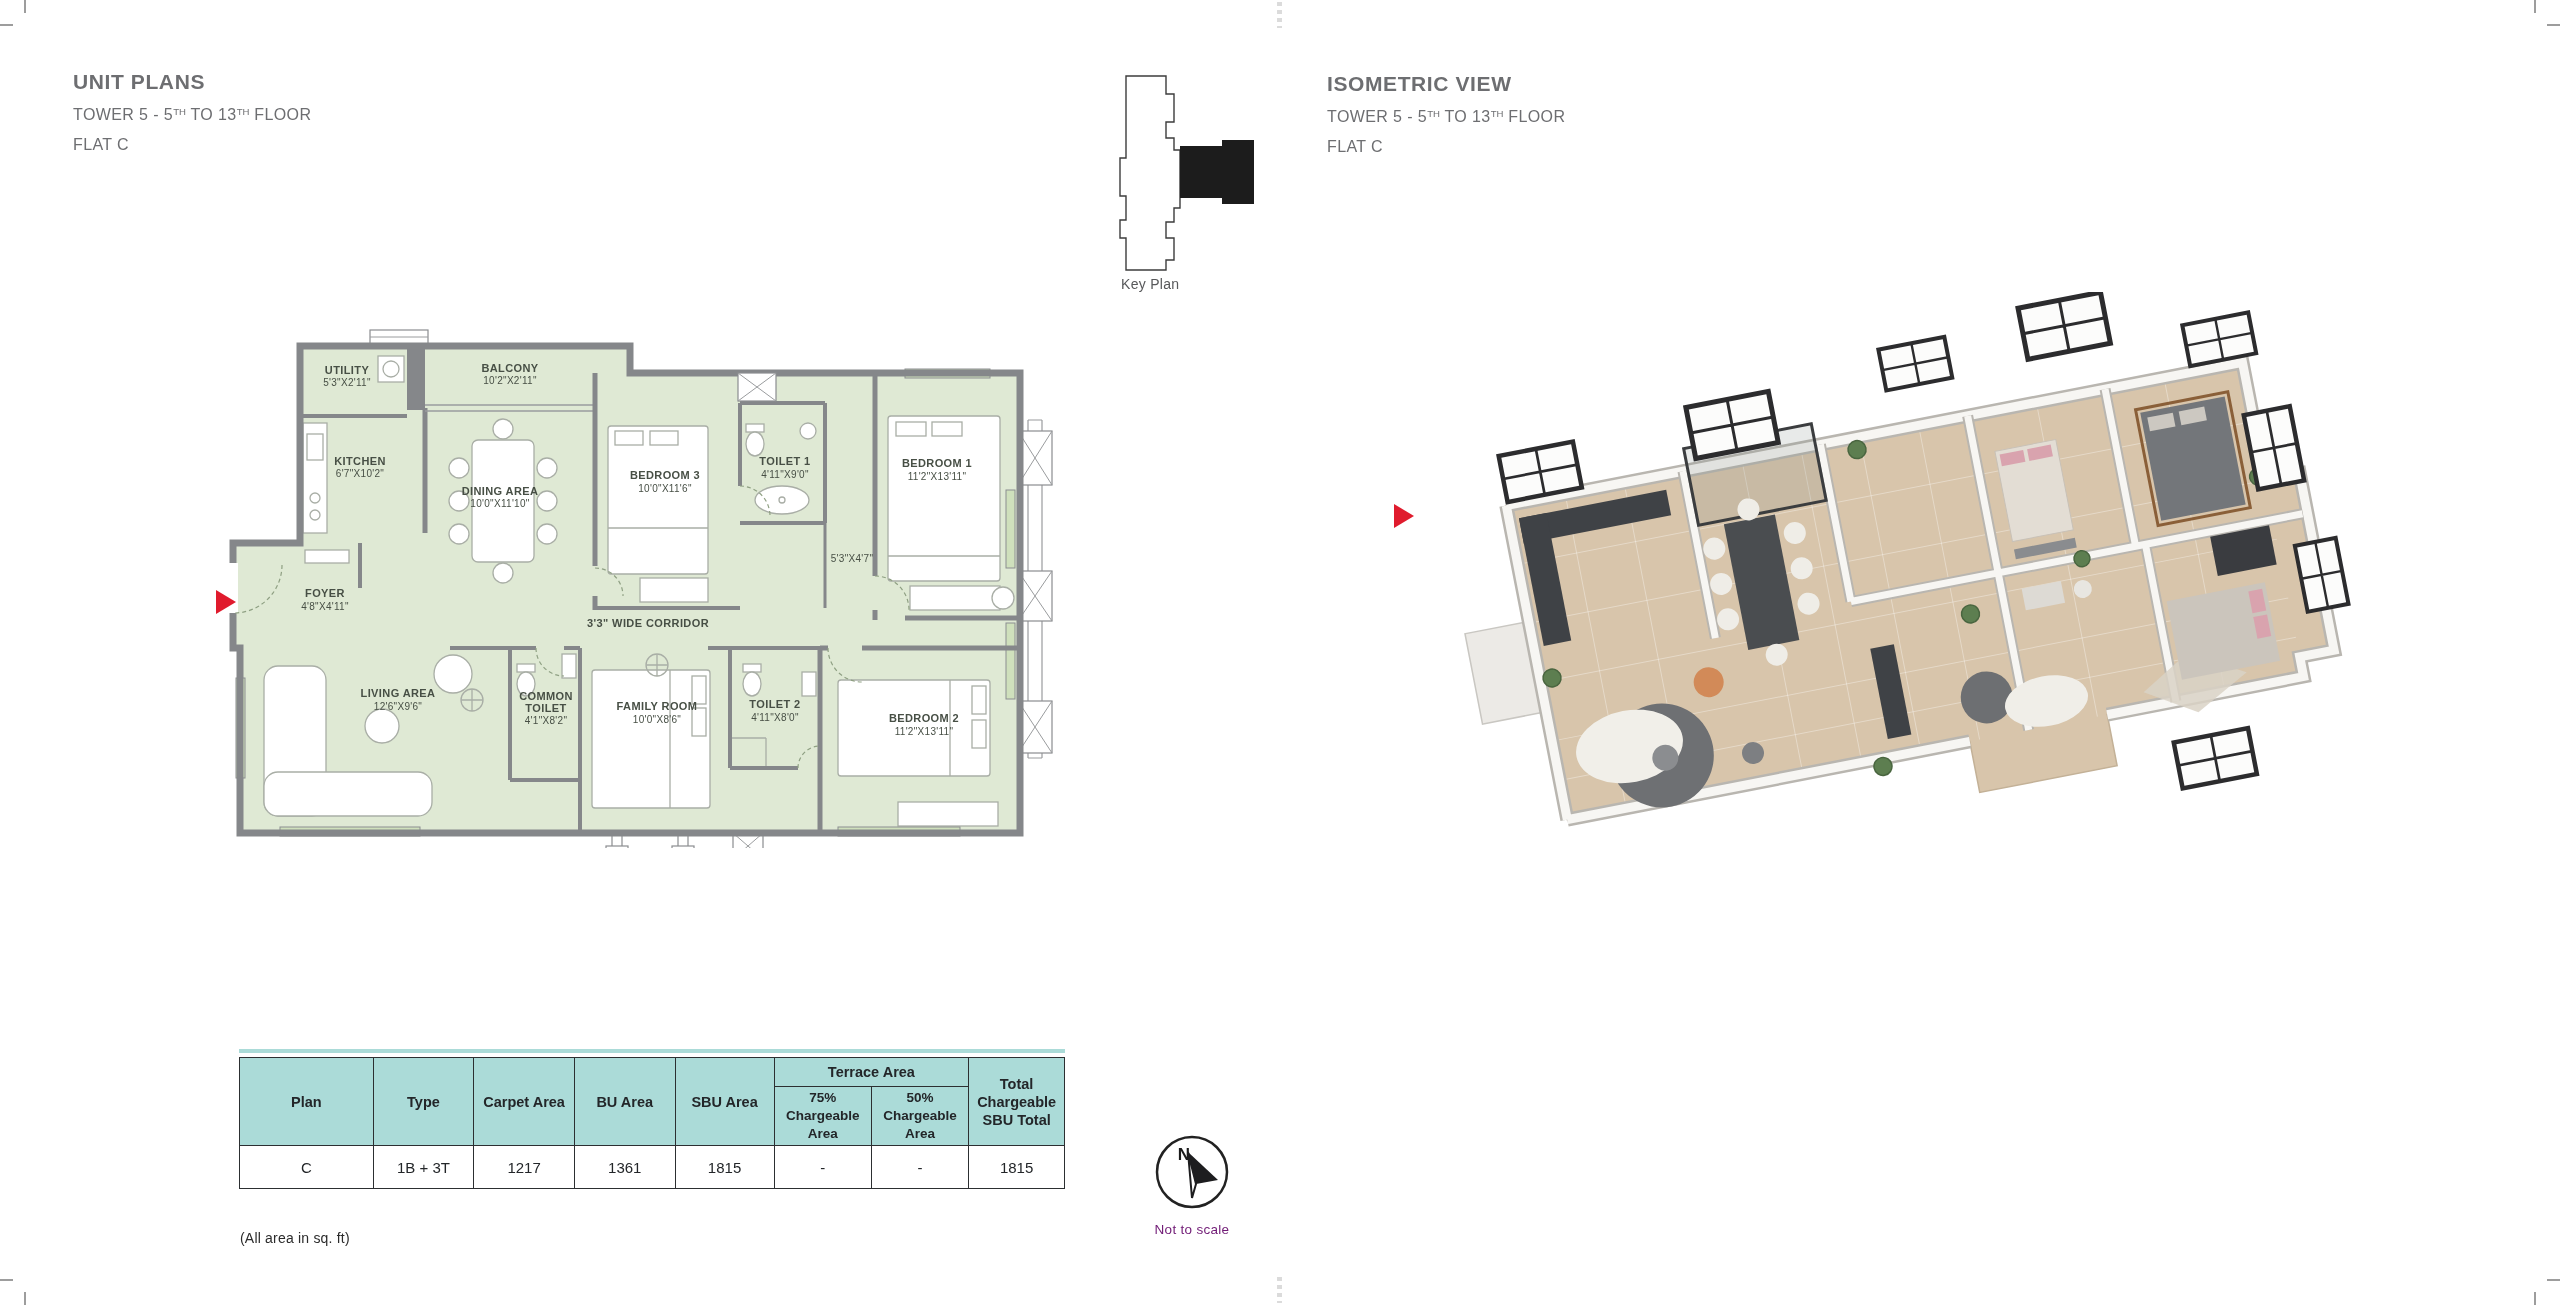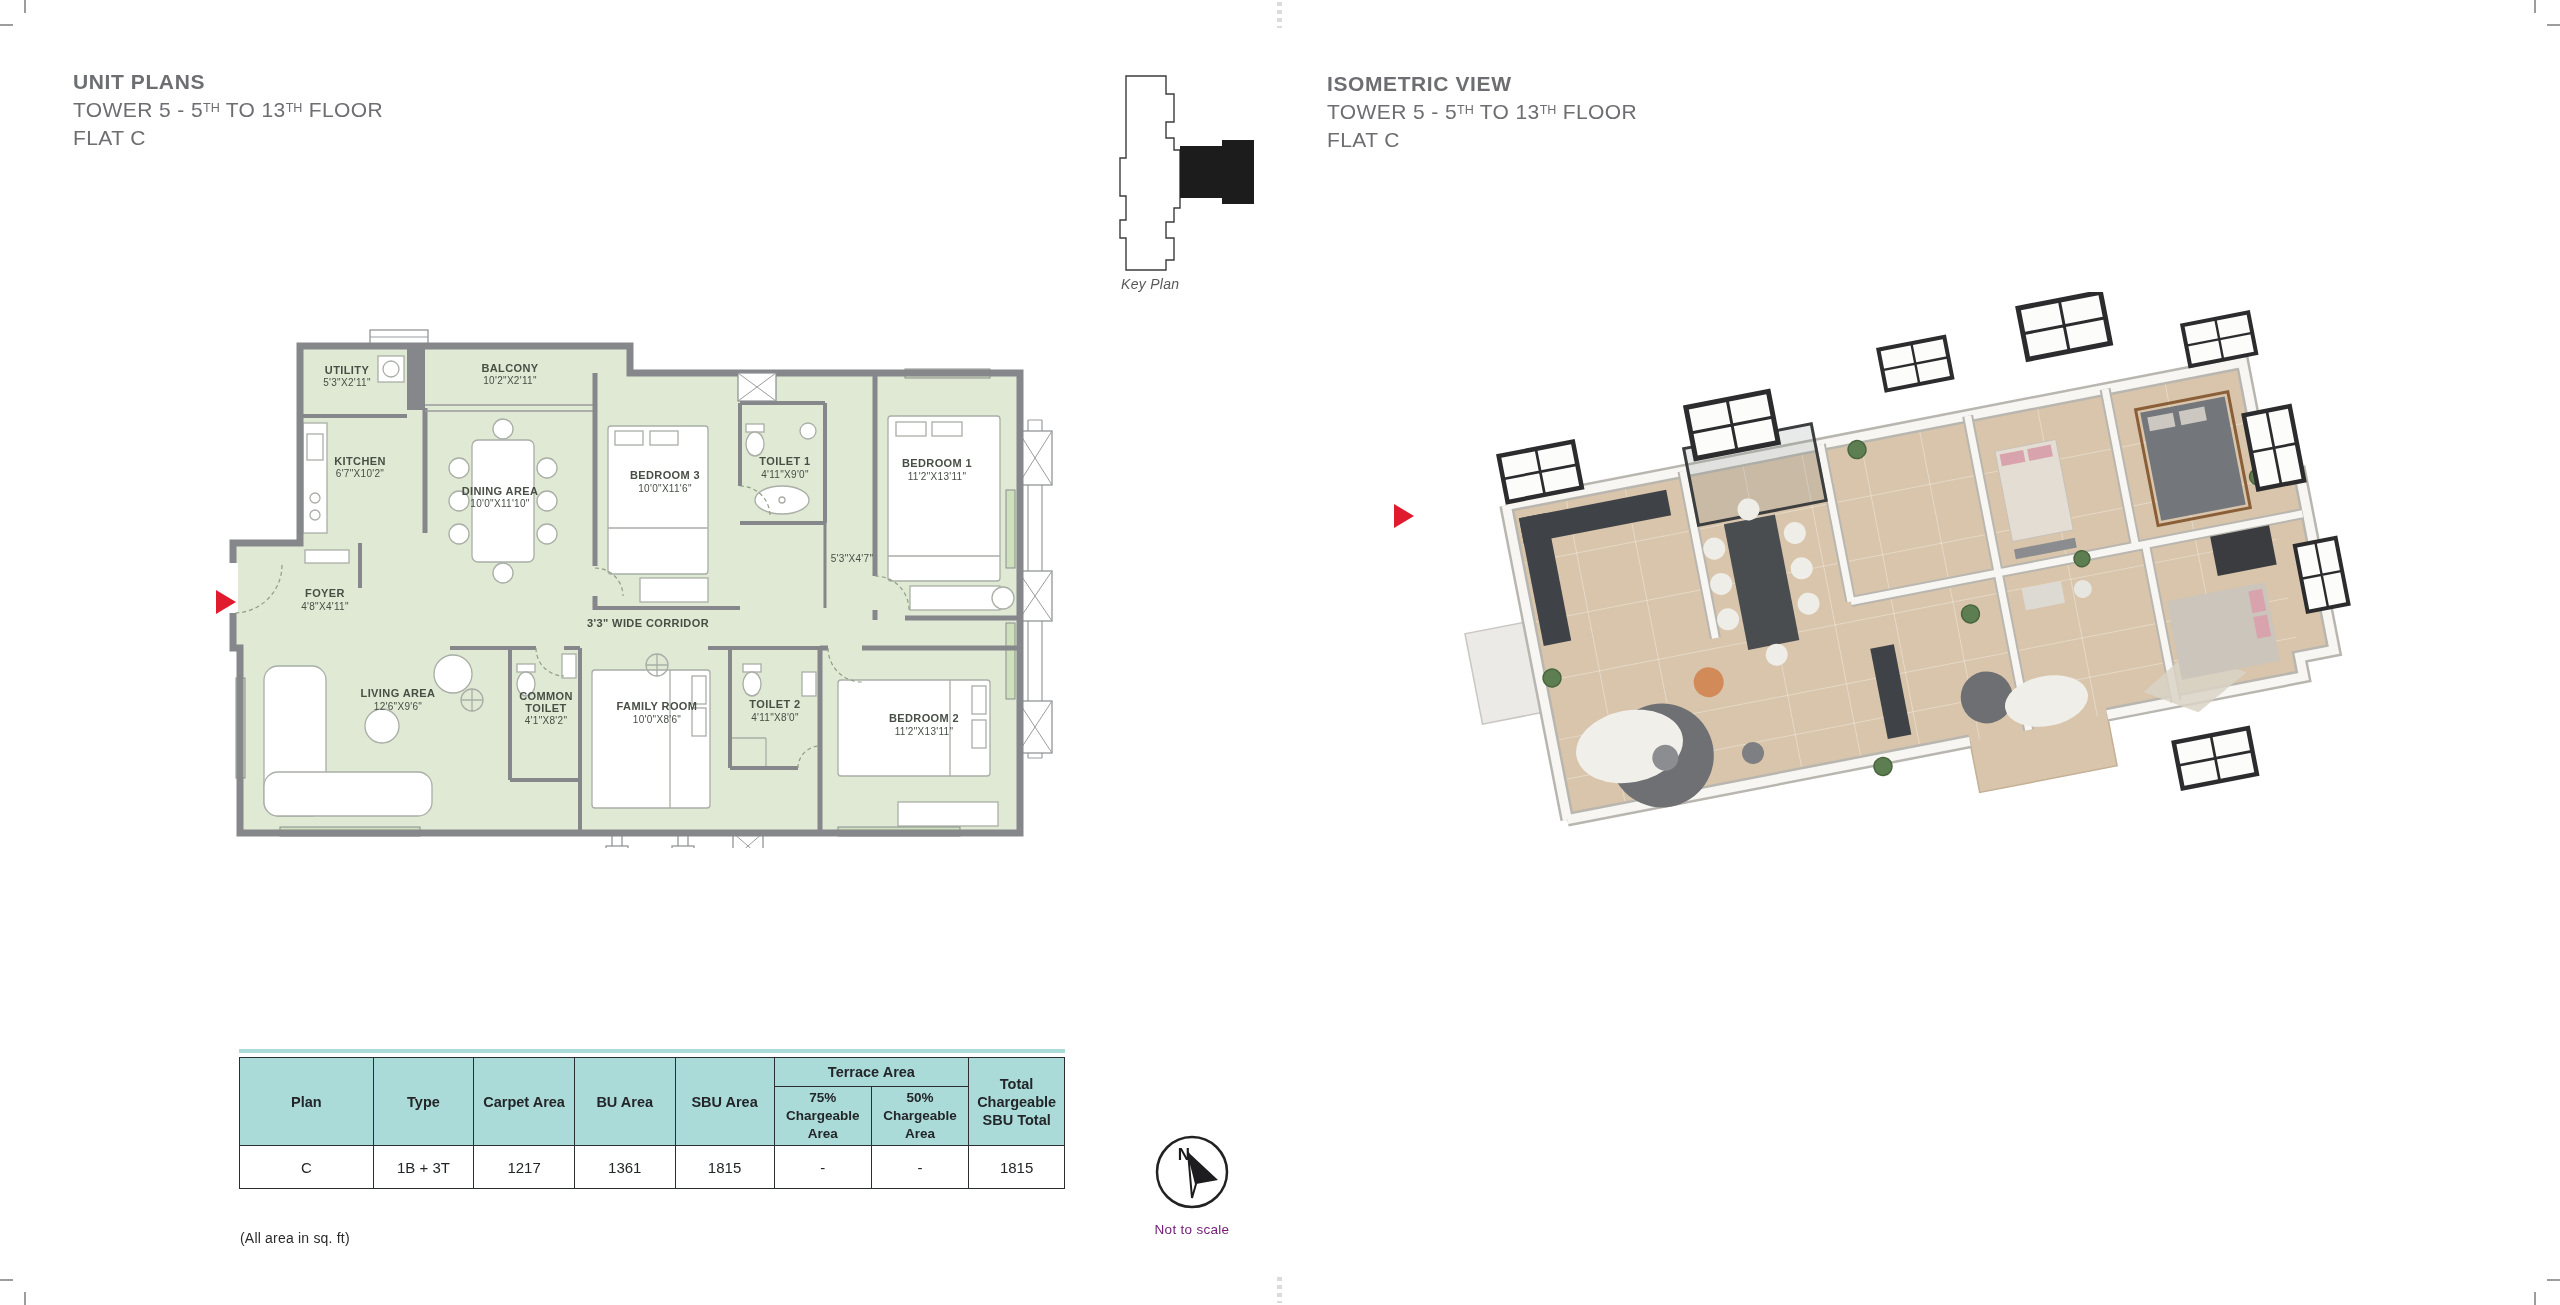--- a/index.html
+++ b/index.html
@@ -7,27 +7,27 @@
     width:2560px;height:1305px;position:relative;background:#ffffff;
     font-family:"Liberation Sans", sans-serif;color:#6d6e71;overflow:hidden;
   }
   
   .cm{position:absolute;background:#9d9d9d;}
   .reg{position:absolute;left:1277px;width:5px;height:26px;opacity:.32;
        background:repeating-linear-gradient(#8f8f8f 0 4px, transparent 4px 8px);}
   
   .hdr{position:absolute;letter-spacing:.4px;}
   .hdr .t{font-size:21px;font-weight:700;color:var(--title_gray,#6d6e71);letter-spacing:.6px;}
-  .hdr .s{font-size:21px;font-weight:400;margin-top:4px;color:var(--title_gray,#6d6e71);}
+  .hdr .s{font-size:16px;font-weight:400;margin-top:12px;color:var(--title_gray,#6d6e71);}
   .hdr .s .sup{font-size:60%;vertical-align:5px;letter-spacing:0;}
   #hdr-left{left:73px;top:70px;}
   #hdr-right{left:1327px;top:72px;}
   
   #keyplan{position:absolute;left:1118px;top:62px;}
-  #keyplan-label{position:absolute;left:1121px;top:276px;font-size:14px;color:#58595b;letter-spacing:.3px;font-style:italic;}
+  #keyplan-label{position:absolute;left:1121px;top:276px;font-size:14px;color:#58595b;letter-spacing:.3px;}
   
   #floorplan{position:absolute;left:210px;top:328px;}
   .fp-room{fill:var(--plan_green,#dfe9d4);}
   .fp-wall{stroke:var(--wall_gray,#85878a);fill:none;}
   .fp-thin{stroke:#9a9c9e;fill:none;}
   .fp-furn{fill:#ffffff;stroke:#a9aea6;stroke-width:1.3;}
   .fp-furnl{fill:none;stroke:#a9aea6;stroke-width:1.3;}
   .fp-arc{fill:none;stroke:#8fa083;stroke-width:1.2;stroke-dasharray:4 3;}
   .fp-win{fill:#cfe0bc;stroke:#8b8d90;stroke-width:1;}
   .fp-shaft{fill:#ffffff;stroke:#8b8d90;stroke-width:1.2;}

